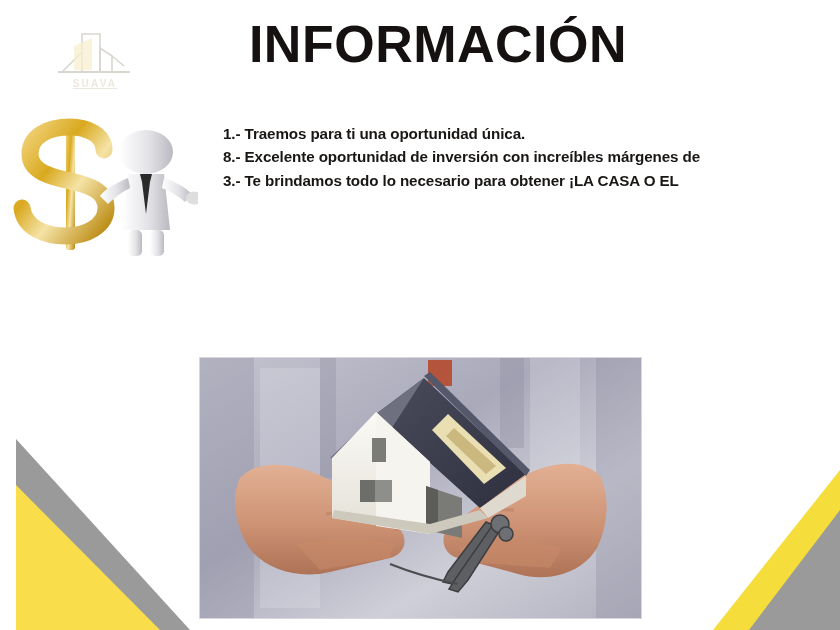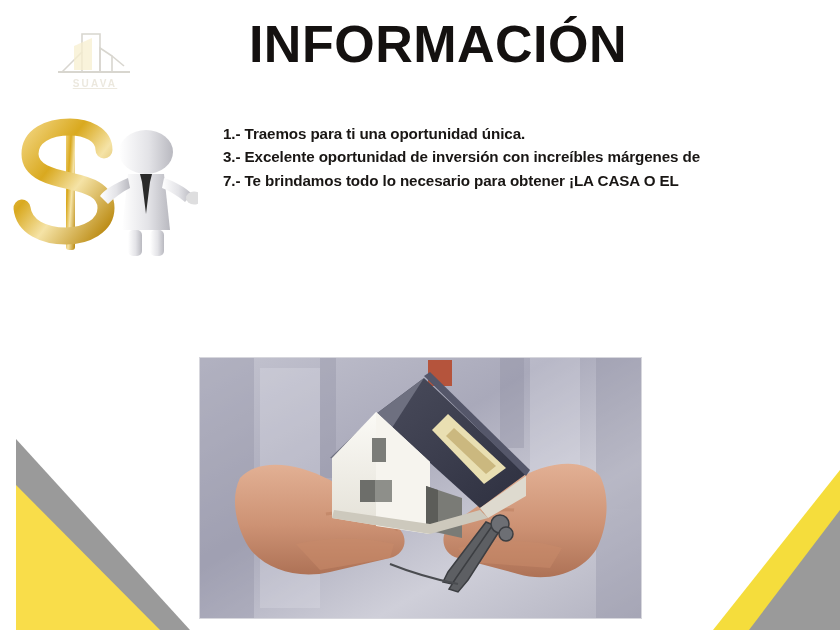--- a/index.html
+++ b/index.html
@@ -168,22 +168,22 @@
         <path d="M156 66 C168 70, 178 76, 184 82 L177 90 C170 84, 162 79, 154 76 Z" fill="url(#bodyGrad)"></path>
         <ellipse cx="186" cy="86" rx="8" ry="6.5" fill="#dededf"></ellipse>
         <rect x="120" y="118" width="14" height="26" rx="5" fill="url(#bodyGrad)"></rect>
         <rect x="142" y="118" width="14" height="26" rx="5" fill="url(#bodyGrad)"></rect>
       </g>
     </svg>
   </div>
 
   <div id="bullets">
     <span class="line">1.- Traemos para ti una oportunidad única.</span>
-    <span class="line">3.- Excelente oportunidad de inversión con increíbles márgenes de</span>
-    <span class="line">7.- Te brindamos todo lo necesario para obtener ¡LA CASA O EL</span>
+    <span class="line">8.- Excelente oportunidad de inversión con increíbles márgenes de</span>
+    <span class="line">3.- Te brindamos todo lo necesario para obtener ¡LA CASA O EL</span>
   </div>
 
   <div id="photo">
     <svg width="441" height="260" viewBox="0 0 441 260" aria-hidden="true">
       <defs>
         <linearGradient id="bgShirt" x1="0" y1="0" x2="1" y2="1">
           <stop offset="0%" stop-color="#c4c4d0"></stop>
           <stop offset="40%" stop-color="#a9a9ba"></stop>
           <stop offset="70%" stop-color="#cfcfd9"></stop>
           <stop offset="100%" stop-color="#b2b2c0"></stop>

